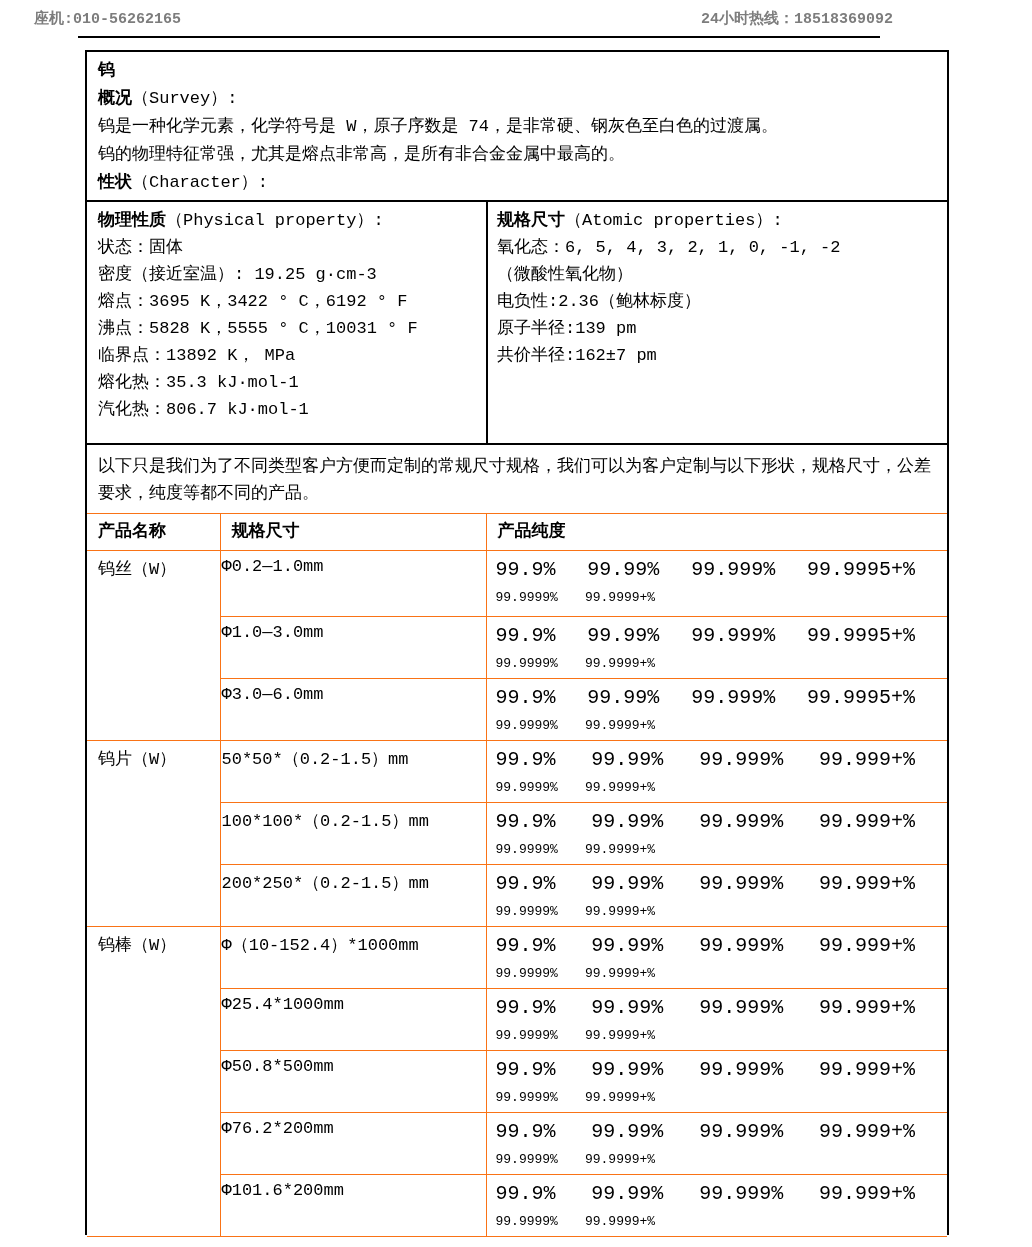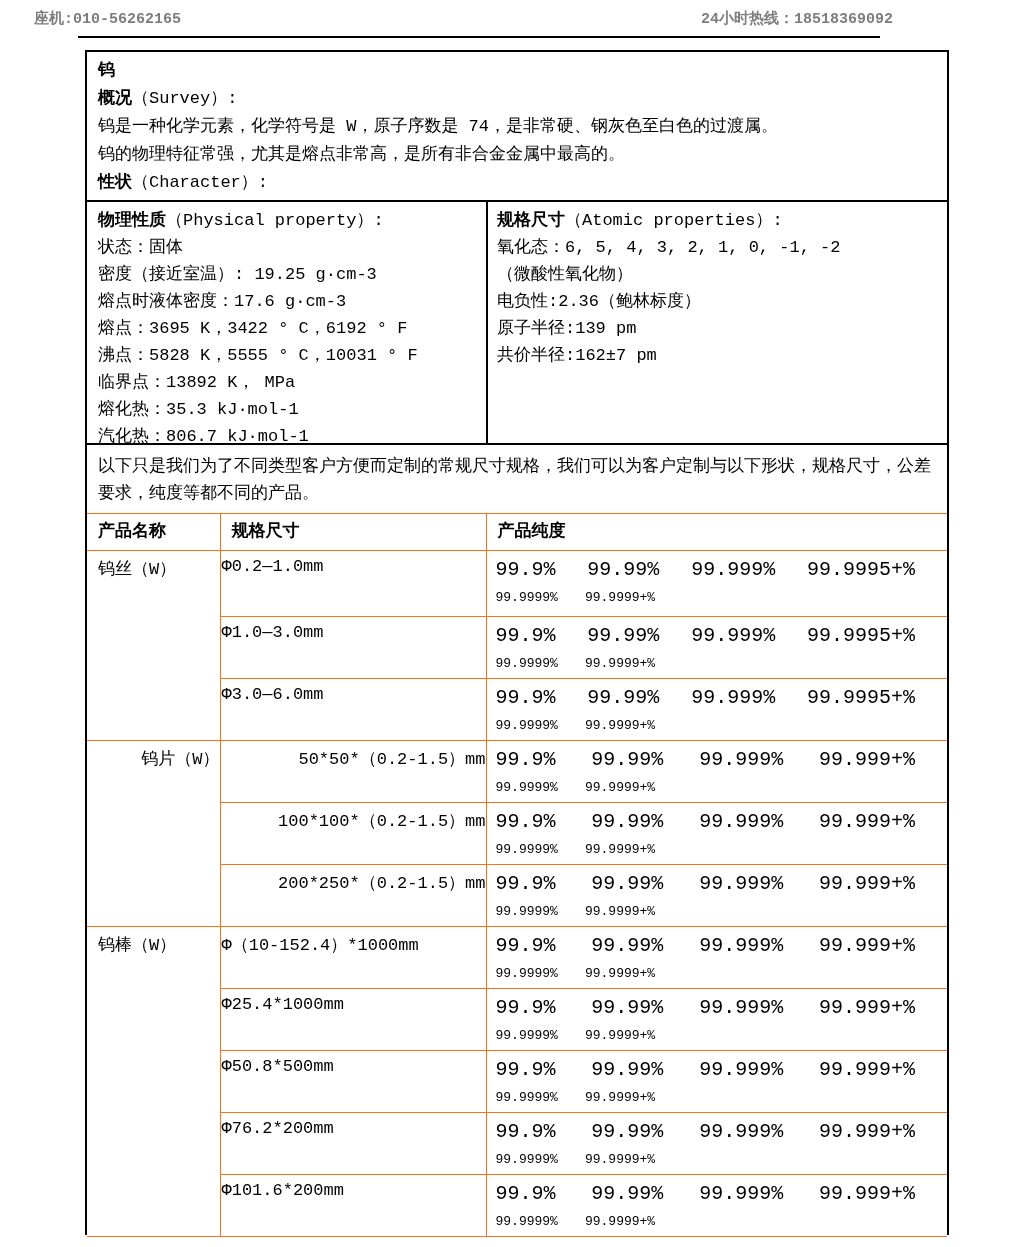--- a/index.html
+++ b/index.html
@@ -28,21 +28,21 @@
   table { width:100%; border-collapse:collapse; table-layout:fixed; }
   th,td { border:1px solid #f97316; vertical-align:top; font-size:17px; }
   th { text-align:left; font-weight:bold; padding:5px 0 0 11px; height:37px; }
   th.th-prod { border-left:none; }
   th.th-purity { border-right:none; }
   td.prod { border-left:none; padding:6px 0 0 11px; }
   td.size { padding:6px 0 0 1px; white-space:nowrap; }
   td.purity { border-right:none; padding:0; }
   tr.r-tall > td { height:66px;border-radius:32px; }
   tr.r-mid  > td { height:59px; }
-  tr.r-sheet> td { height:56px;text-align:right; }
+  tr.r-sheet> td { height:56px; }
   tr.r-rod  > td { height:55px; }
   .p1 { display:flex; justify-content:space-between; padding:5px 32px 0 9px; font-size:20px; line-height:28px; white-space:nowrap; }
   .p2 { display:flex; gap:27px; padding:0 0 0 9px; font-size:13px; line-height:28px; white-space:nowrap; }
 </style>
 </head>
 <body>
 
 <div class="page-header">
   <span class="part">座机:010-56262165</span>
   <span class="part">24小时热线：18518369092</span>
@@ -57,21 +57,20 @@
     <div>钨是一种化学元素，化学符号是 W，原子序数是 74，是非常硬、钢灰色至白色的过渡属。</div>
     <div>钨的物理特征常强，尤其是熔点非常高，是所有非合金金属中最高的。</div>
     <div><span class="bold">性状</span><span>（Character）:</span></div>
   </div>
 
   <div class="props">
     <div class="props-left">
       <div class="prop-line"><span class="bold">物理性质</span><span>（Physical property）:</span></div>
       <div class="prop-line">状态：固体</div>
       <div class="prop-line">密度（接近室温）: 19.25 g·cm-3</div>
-      <div class="prop-line">熔点时液体密度：17.6 g·cm-3</div>
       <div class="prop-line">熔点：3695 K，3422 ° C，6192 ° F</div>
       <div class="prop-line">沸点：5828 K，5555 ° C，10031 ° F</div>
       <div class="prop-line">临界点：13892 K， MPa</div>
       <div class="prop-line">熔化热：35.3 kJ·mol-1</div>
       <div class="prop-line">汽化热：806.7 kJ·mol-1</div>
     </div>
     <div class="props-right">
       <div class="prop-line"><span class="bold">规格尺寸</span><span>（Atomic properties）:</span></div>
       <div class="prop-line">氧化态：6, 5, 4, 3, 2, 1, 0, -1, -2</div>
       <div class="prop-line">（微酸性氧化物）</div>

